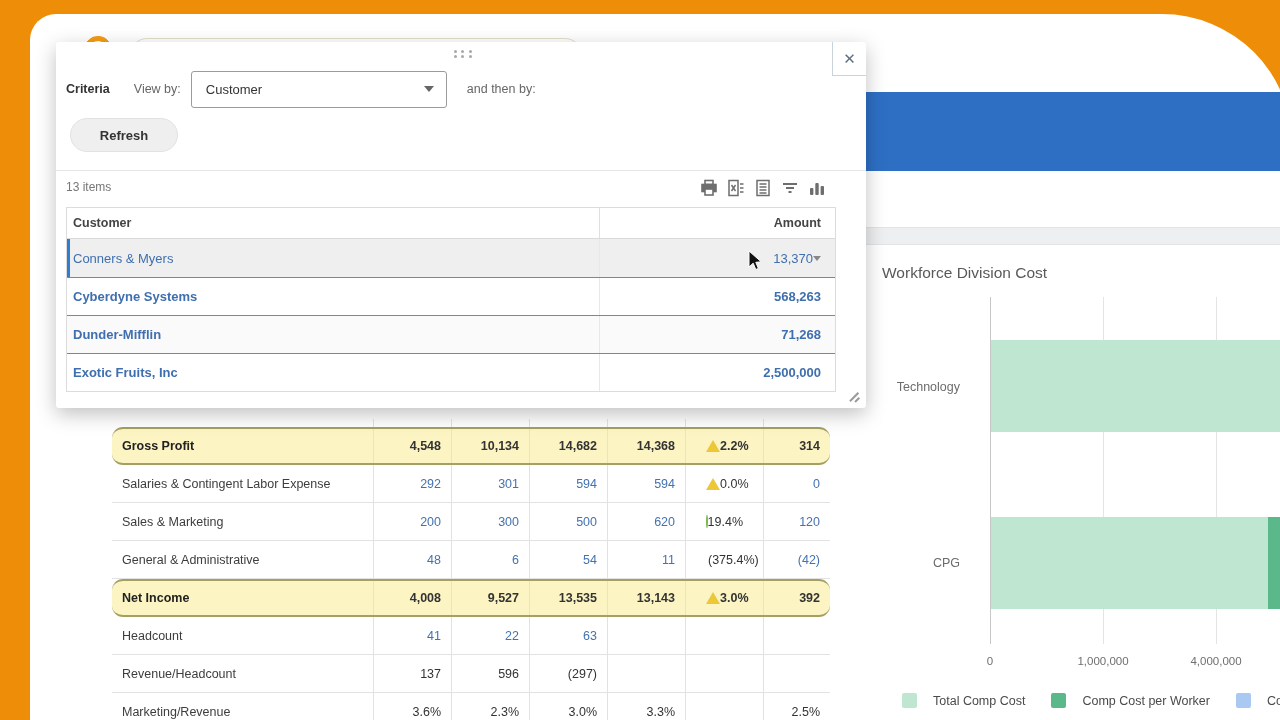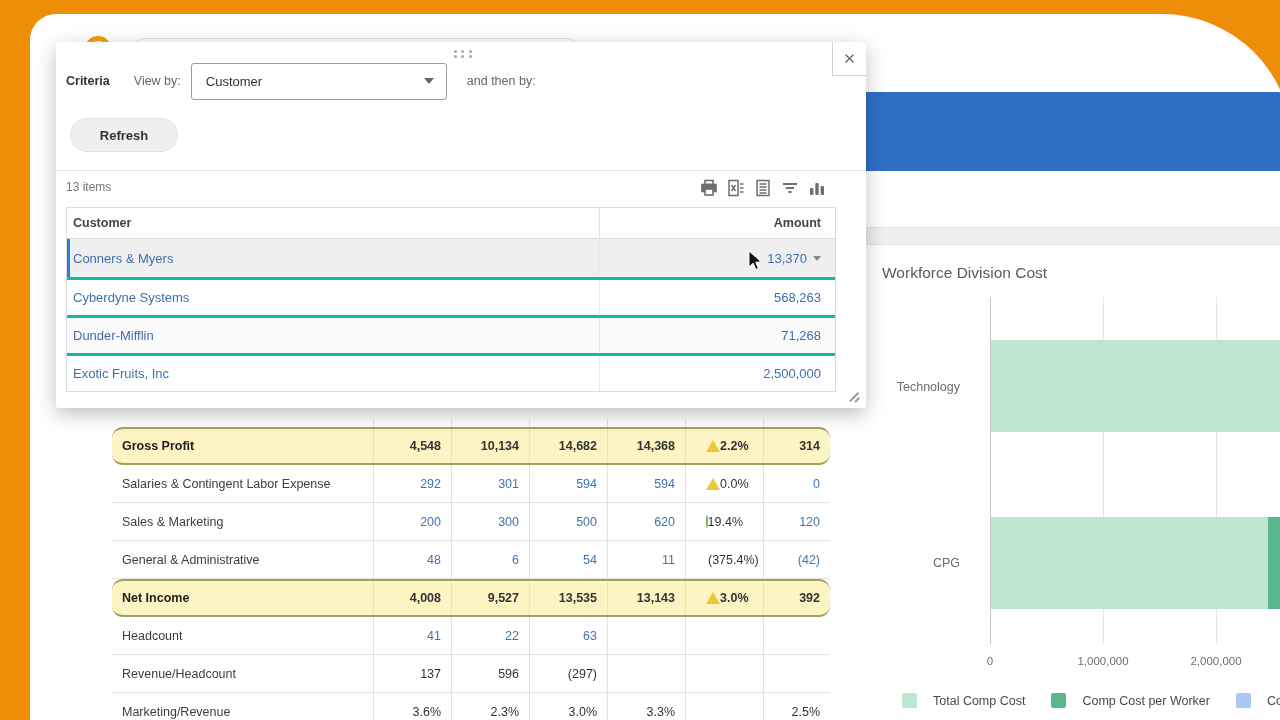--- a/index.html
+++ b/index.html
@@ -63,21 +63,21 @@
 
   
   .modal { position:absolute; left:56px; top:42px; width:810px; height:366px; background:#fff;
            border-radius:3px; box-shadow:0 6px 20px rgba(0,0,0,.25); z-index:10; }
   .drag-dots { position:absolute; left:398px; top:8px; width:20px; display:grid;
                grid-template-columns:repeat(3,1fr); gap:2px; cursor:move; }
   .drag-dots i { width:3px; height:3px; background:#a8a8a8; border-radius:50%; }
   .close-btn { position:absolute; right:0; top:0; width:34px; height:34px; border-left:1px solid #c9d3dc;
                border-bottom:1px solid #c9d3dc; color:#5e7080; font-size:15px; display:flex;
                align-items:center; justify-content:center; cursor:pointer; }
-  .crit-row { position:absolute; left:10px; top:20px; width:780px; height:38px; display:flex; align-items:center; }
+  .crit-row { position:absolute; left:10px; top:28px; width:780px; height:38px; display:flex; align-items:center; }
   .crit-label { font-size:12.5px; font-weight:bold; color:#333; margin-right:24px; }
   .vb-label { font-size:12.5px; color:#666; margin-right:10px; }
   .dropdown { height:37px; border:1px solid #9b9b9b; border-radius:3px; display:flex; align-items:center;
               justify-content:space-between; padding:0 12px 0 14px; font-size:13px; color:#333; cursor:pointer; background:#fff; }
   .dd1 { width:256px; margin-right:20px; }
   .dd2 { width:261px; }
   .caret { width:0; height:0; border-left:5px solid transparent; border-right:5px solid transparent; border-top:6px solid #666; }
   .refresh-btn { position:absolute; left:14px; top:76px; width:108px; height:34px; border-radius:17px;
                  background:#efefef; border:1px solid #e2e2e2; font-size:13px; font-weight:bold; color:#333;
                  display:flex; align-items:center; justify-content:center; cursor:pointer; }
@@ -87,25 +87,25 @@
   .tool-icons svg { cursor:pointer; }
   .m-table { position:absolute; left:10px; top:165px; width:770px; border:1px solid #dcdcdc; font-size:13px; }
   .m-head { display:grid; grid-template-columns:532px 238px; height:31px; align-items:center;
             border-bottom:1px solid #d9d9d9; color:#444; font-weight:bold; font-size:12.5px; }
   .m-head .c1 { padding-left:6px; }
   .m-head .c2 { text-align:center; padding-right:16px; border-left:1px solid #e0e0e0; height:100%; display:flex;
                 align-items:center; justify-content:flex-end; }
   .m-row { display:grid; grid-template-columns:532px 238px; height:38px; align-items:center; position:relative; cursor:pointer; }
   .m-row .c1 { padding-left:6px; color:#3f6fae; }
   .m-row .c2 { text-align:right; padding-right:16px; color:#3f6fae; border-left:1px solid #e8e8e8; height:100%;
-               display:flex; align-items:center; justify-content:flex-end; gap:6px; }
+               display:flex; align-items:center; justify-content:flex-end; }
   .m-row.sel { background:#efefef; }
   .m-row.sel::before { content:""; position:absolute; left:0; top:0; bottom:0; width:3px; background:#2d7dd2; }
   .m-row.alt { background:#fafafa; }
-  .m-row + .m-row { border-top:3px solid #14b8a6; }
+  .m-row + .m-row { border-top:1px solid #14b8a6;font-weight:bold; }
   .mini-caret { width:0; height:0; border-left:4px solid transparent; border-right:4px solid transparent;
                 border-top:5px solid #888; }
   .resize-handle { position:absolute; right:6px; bottom:6px; width:12px; height:12px; cursor:nwse-resize; }
   .resize-handle::before, .resize-handle::after { content:""; position:absolute; background:#9a9a9a; height:1.5px; transform:rotate(-45deg); }
   .resize-handle::before { width:12px; left:0; top:6px; }
   .resize-handle::after  { width:6px;  left:6px; top:9px; }
 
   .cursor { position:absolute; left:748px; top:250px; z-index:30; }
 </style>
 </head>
@@ -136,21 +136,21 @@
   <div class="bar-row" style="top:326px">
     <div class="bar-seg seg-total" style="width: 327.7px;"></div>
   </div>
   <div class="bar-row" style="top:503px">
     <div class="bar-seg seg-total" style="width: 276.85px;"></div>
     <div class="bar-seg seg-worker" style="width: 12.43px;"></div>
   </div>
 
   <div class="tick" style="left:915px">0</div>
   <div class="tick" style="left:1028px">1,000,000</div>
-  <div class="tick" style="left:1141px">2,000,000</div>
+  <div class="tick" style="left:1141px">4,000,000</div>
 
   <div class="legend">
     <div class="item">
         <span class="sw sw1"></span>
         <span>Total Comp Cost</span>
       </div>
     <div class="item">
         <span class="sw sw2"></span>
         <span>Comp Cost per Worker</span>
       </div>

